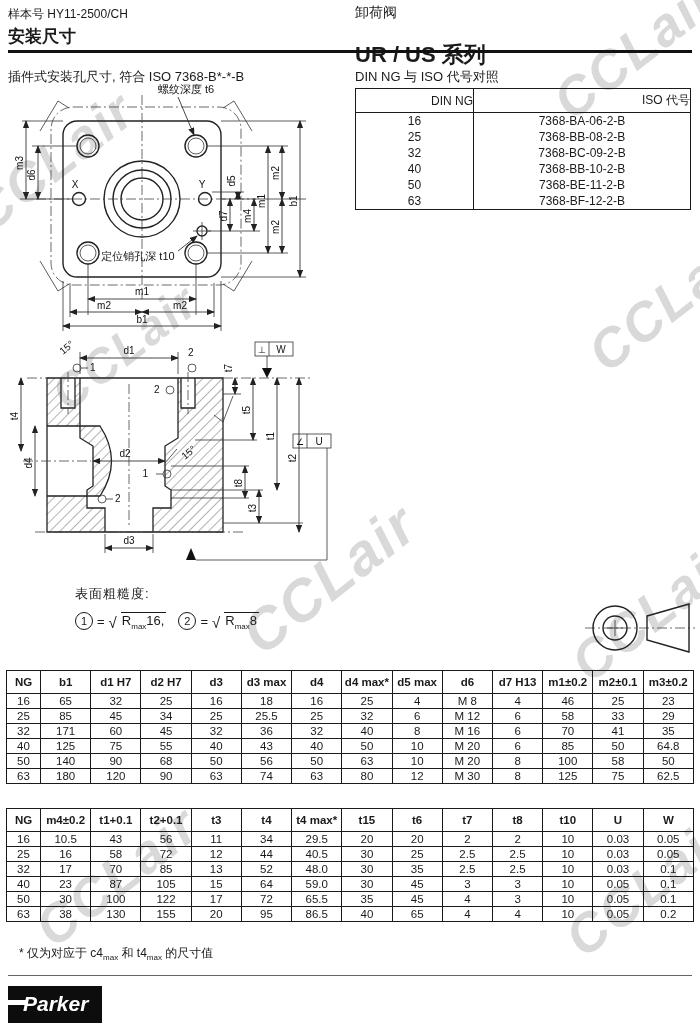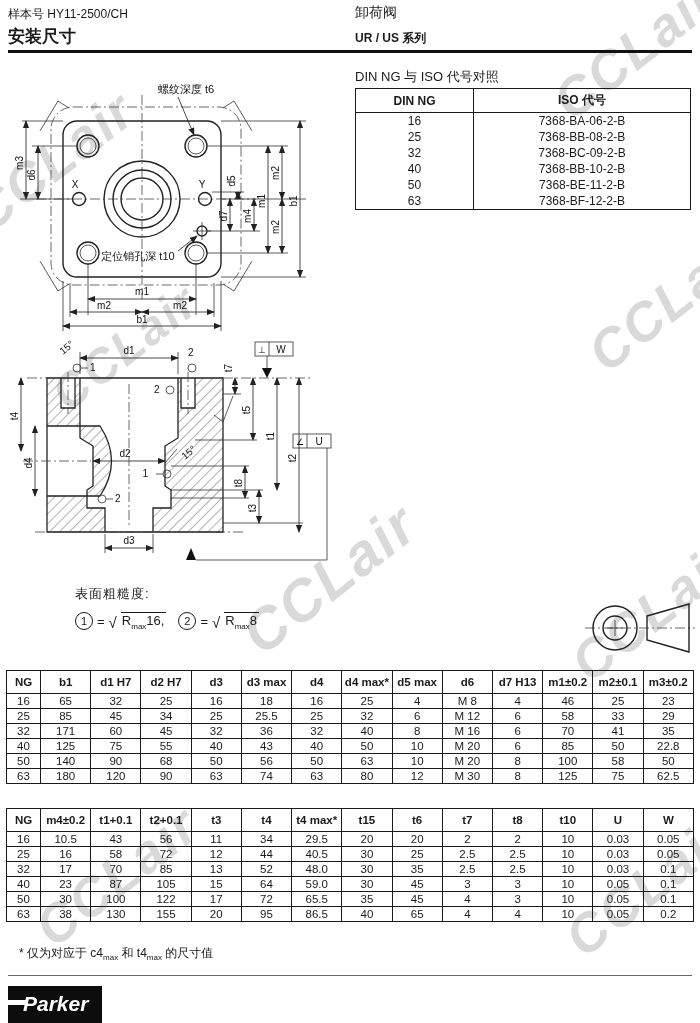--- a/index.html
+++ b/index.html
@@ -6,26 +6,26 @@
   #page{position:relative;width:700px;height:1023px;background:#ffffff;overflow:hidden;
         font-family:"Liberation Sans","DejaVu Sans",sans-serif;color:#1a1a1a;}
   
   .wm{position:absolute;z-index:0;color:#d9d9d9;font-weight:bold;font-style:italic;
       font-size:54px;transform:rotate(-38deg);white-space:nowrap;letter-spacing:2px;user-select:none;}
   .layer{position:absolute;z-index:1;}
   
   .doc-number{font-size:12px;}
   .h-title{font-size:17px;font-weight:bold;margin-top:2px;}
   .h-product{font-size:14px;}
-  .h-series{font-size:12px;font-weight:bold;margin-top:8px;}
+  .h-series{font-size:22px;font-weight:bold;margin-top:18px;}
   .rule{position:absolute;left:8px;width:684px;height:3px;background:#111;z-index:1;}
   .sec-title{font-size:13px;z-index:1;}
   
   table.din{border-collapse:collapse;width:336px;border:1.5px solid #1a1a1a;font-size:12px;background:transparent;}
-  table.din th{border-bottom:1.5px solid #1a1a1a;font-weight:bold;padding:3px 0;text-align:center;}
+  table.din th{border-bottom:1.5px solid #1a1a1a;font-weight:normal;padding:3px 0;text-align:right;}
   table.din td{padding:1px 0;text-align:center;}
   table.din th:nth-child(2),table.din td:nth-child(2){border-left:1.5px solid #1a1a1a;}
   table.din col.c1{width:118px;}
   
   table.grid{border-collapse:collapse;width:688px;table-layout:fixed;font-size:11.5px;background:transparent;}
   table.grid th,table.grid td{border:1px solid #1a1a1a;text-align:center;overflow:hidden;}
   table.grid th{font-weight:bold;padding:5px 0;}
   table.grid td{padding:1px 0;}
   table.grid col.ng{width:34px;}
   
@@ -69,20 +69,21 @@
   <div class="layer" style="left:8px;top:6px;">
     <div class="doc-number">样本号 HY11-2500/CH</div>
     <div class="h-title">安装尺寸</div>
   </div>
   <div class="layer" style="left:355px;top:4px;">
     <div class="h-product">卸荷阀</div>
     <div class="h-series">UR / US 系列</div>
   </div>
   <div class="rule" style="top:50px;"></div>
 
+  <div class="layer sec-title" style="left:8px;top:68px;">插件式安装孔尺寸, 符合 ISO 7368-B*-*-B</div>
   <div class="layer sec-title" style="left:355px;top:68px;">DIN NG 与 ISO 代号对照</div>
 
   <div class="layer" style="left:355px;top:88px;">
     <table class="din">
       <colgroup>
           <col class="c1">
           <col>
         </colgroup>
       <thead>
           <tr>
@@ -447,21 +448,21 @@
             <td>55</td>
             <td>40</td>
             <td>43</td>
             <td>40</td>
             <td>50</td>
             <td>10</td>
             <td>M 20</td>
             <td>6</td>
             <td>85</td>
             <td>50</td>
-            <td>22.8</td>
+            <td>64.8</td>
           </tr>
           <tr>
             <td>50</td>
             <td>140</td>
             <td>90</td>
             <td>68</td>
             <td>50</td>
             <td>56</td>
             <td>50</td>
             <td>63</td>

